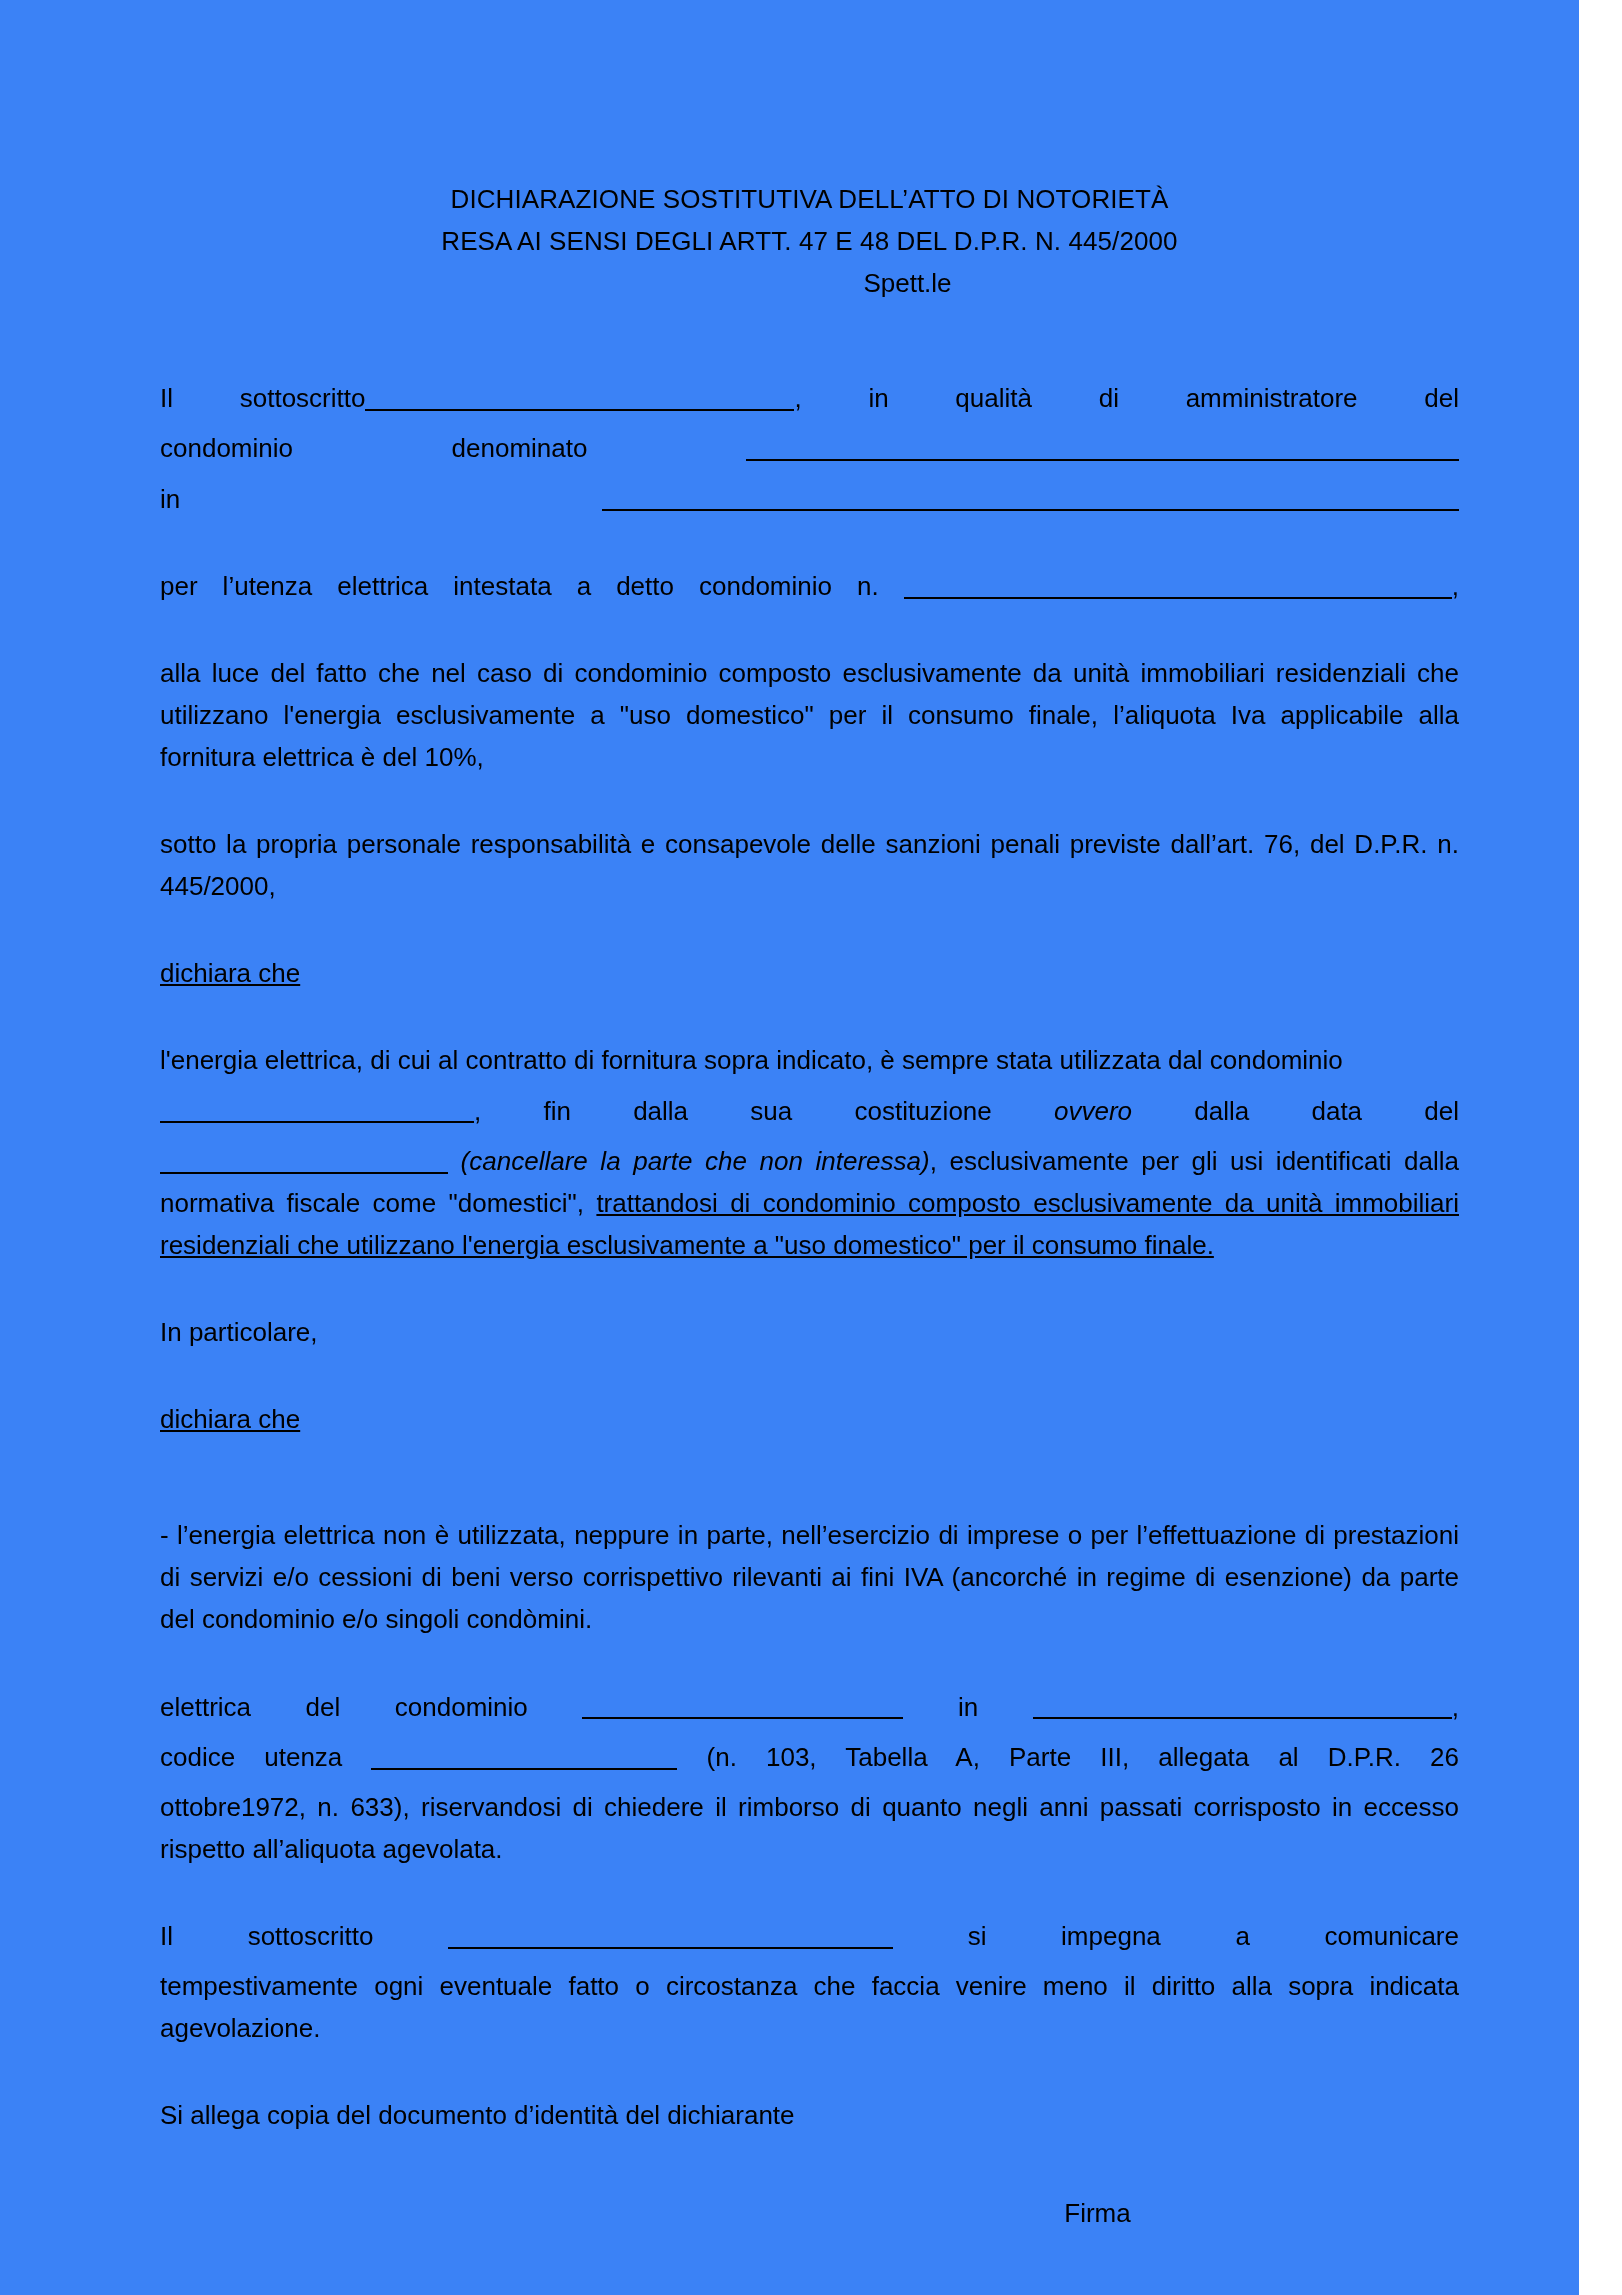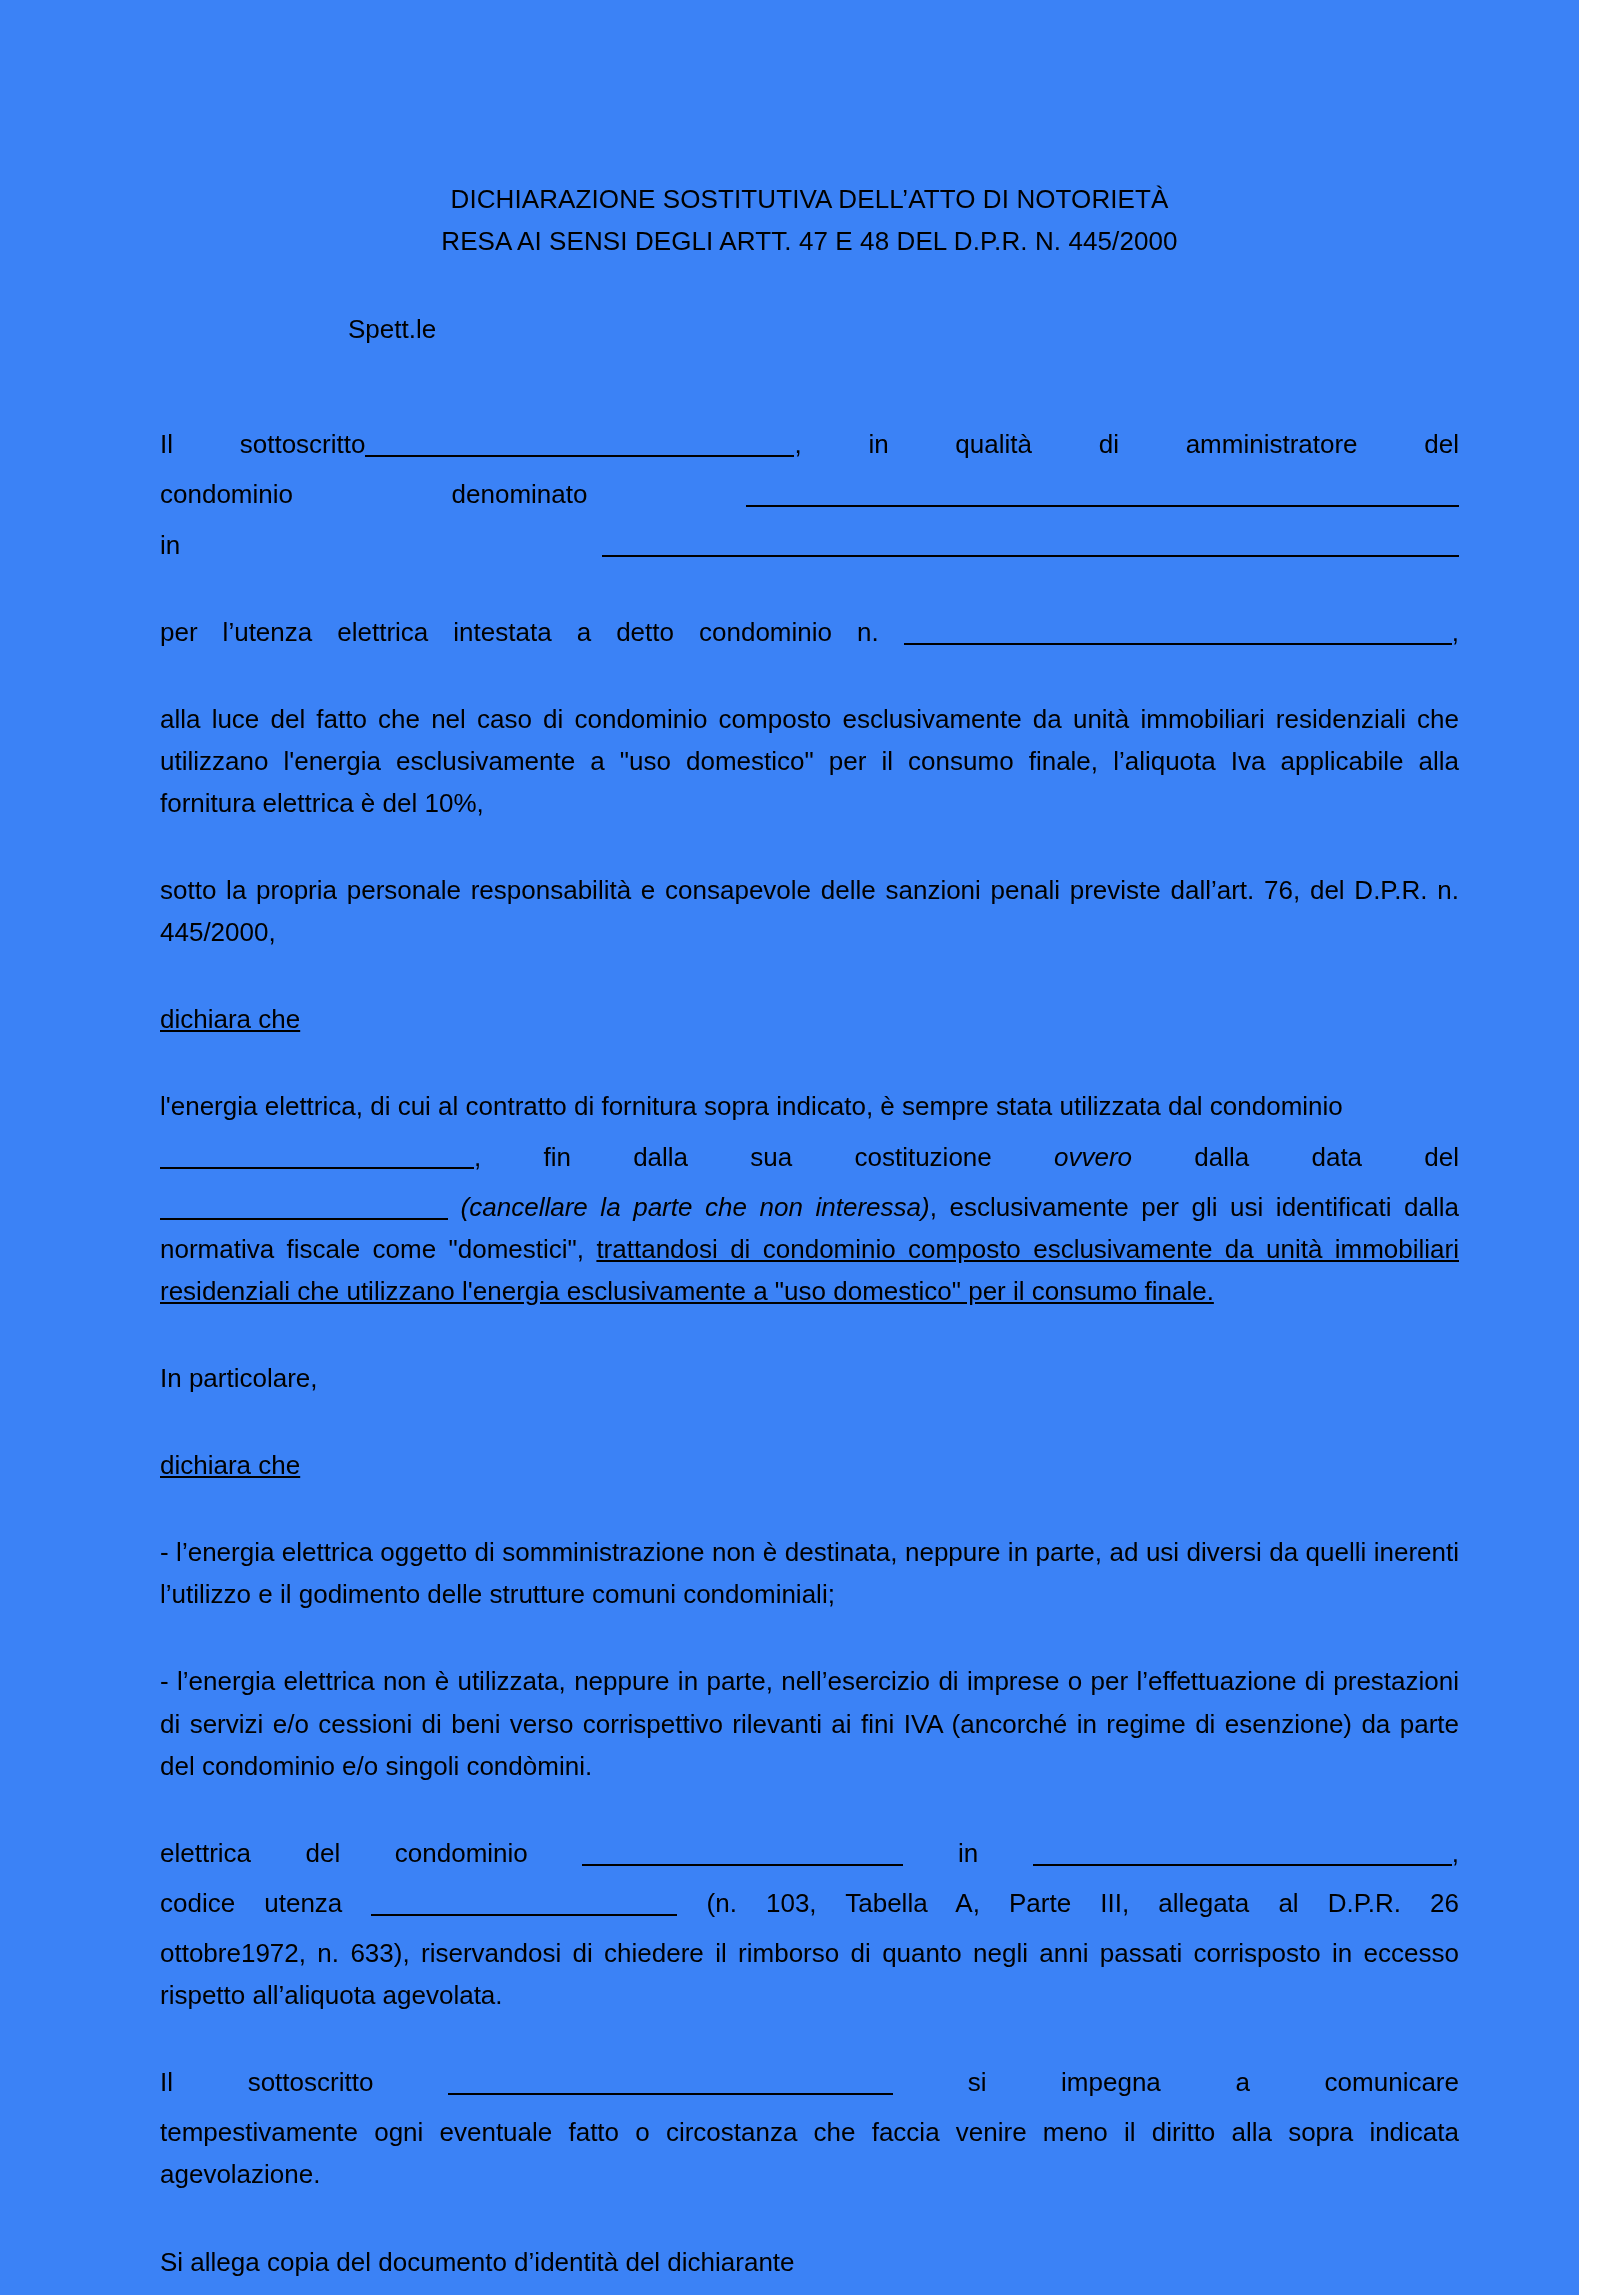--- a/index.html
+++ b/index.html
@@ -36,21 +36,21 @@
   }
   .title-line {
     display: block;
     font-size: 26px;
     line-height: 1.62;
     letter-spacing: 0.1px;
   }
 
   
   .spettle {
-    margin-top: 46px;
+    text-align: center;
     padding-left: 196px;
   }
 
   
   p.para {
     margin: 8px;
     text-align: justify;
     text-justify: inter-word;
   }
   .gap-md { height: 29px; }
@@ -143,21 +143,20 @@
     <div class="gap-md"></div>
 
     <p class="para">In particolare,</p>
 
     <div class="gap-md"></div>
 
     <p class="para center">dichiara che</p>
 
     <div class="gap-md"></div>
 
-    <p class="para">- l’energia elettrica oggetto di somministrazione non è destinata, neppure in parte, ad usi diversi da quelli inerenti l’utilizzo e il godimento delle strutture comuni condominiali;</p>
     <div class="gap-md"></div>
     <p class="para">- l’energia elettrica non è utilizzata, neppure in parte, nell’esercizio di imprese o per l’effettuazione di prestazioni di servizi e/o cessioni di beni verso corrispettivo rilevanti ai fini IVA (ancorché in regime di esenzione) da parte del condominio e/o singoli condòmini.</p>
 
     <div class="gap-md"></div>
 
     <p class="para justify-all"><span>elettrica  del  condominio</span> <span class="rule r-cons-cond"></span> <span>in</span> <span class="rule r-cons-in"></span><span>,</span></p>
     <p class="para justify-all"><span>codice   utenza</span> <span class="rule r-codice"></span> <span>(n.  103,  Tabella  A,  Parte  III,  allegata  al  D.P.R.  26</span></p>
     <p class="para">ottobre1972, n. 633), riservandosi di chiedere il rimborso di quanto negli anni passati corrisposto in eccesso rispetto all’aliquota agevolata.</p>
 
     <div class="gap-md"></div>

